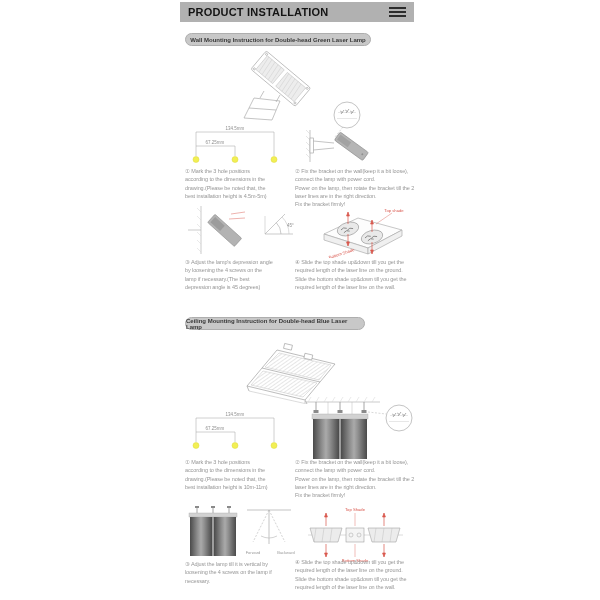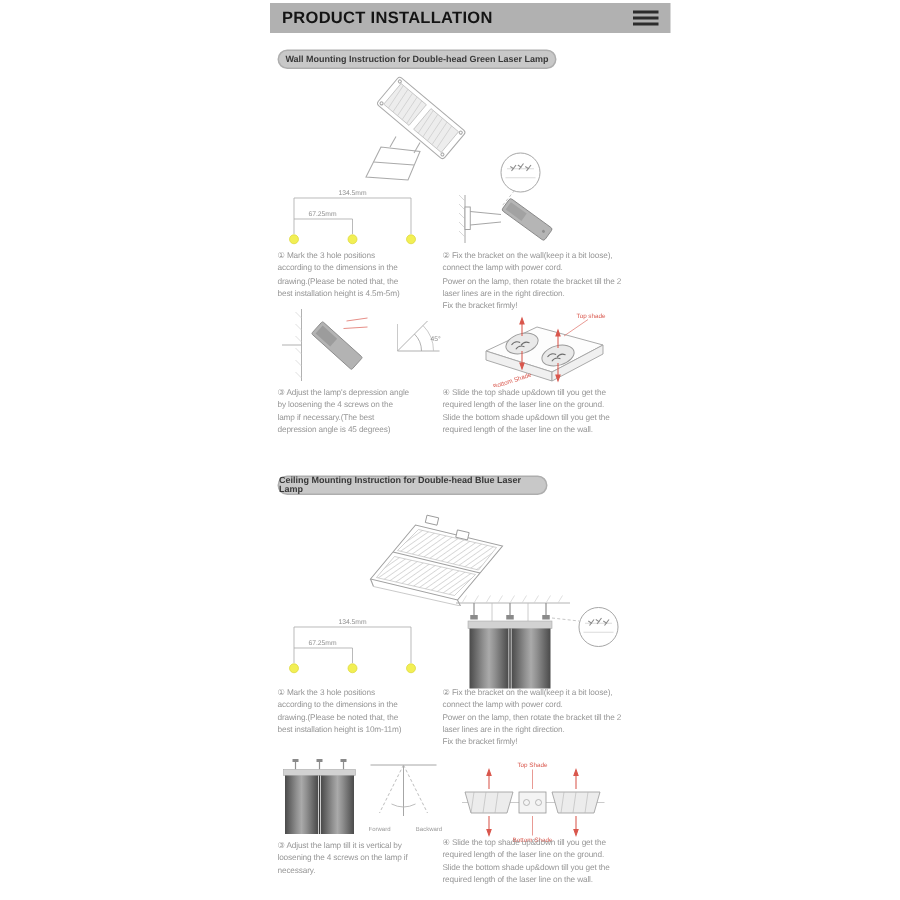--- a/index.html
+++ b/index.html
@@ -1,19 +1,19 @@
 <!DOCTYPE html>
 <html><head>
 <meta charset="utf-8">
 <style>
   html,body{margin:0;padding:0;background:#fff;}
   .page{position:relative;width:600px;height:600px;background:#ffffff;
         font-family:"Liberation Sans",sans-serif;overflow:hidden;}
   .abs{position:absolute;}
-  .header{left:180px;top:2px;width:267px;height:20px;background:#b1b1b1;
+  .header{left:180px;top:2px;width:234px;height:20px;background:#b1b1b1;
           display:flex;align-items:center;padding:0 8px;box-sizing:border-box;}
   .header-title{font-size:11px;font-weight:bold;color:#141414;letter-spacing:.2px;}
   .burger{margin-left:auto;width:17px;cursor:pointer;}
   .burger span{display:block;width:17px;height:1.7px;background:#2c2c2c;margin:2.4px 0;}
   .pill{background:#c8c8c8;border:1px solid #aeaeae;border-radius:7px;
         display:flex;align-items:center;justify-content:center;
         font-size:6px;font-weight:bold;color:#383838;box-sizing:border-box;}
   .step{font-size:5.5px;line-height:1.5;color:#979797;white-space:pre;letter-spacing:-0.1px;}
   svg{display:block;}
   svg text{font-family:"Liberation Sans",sans-serif;}

